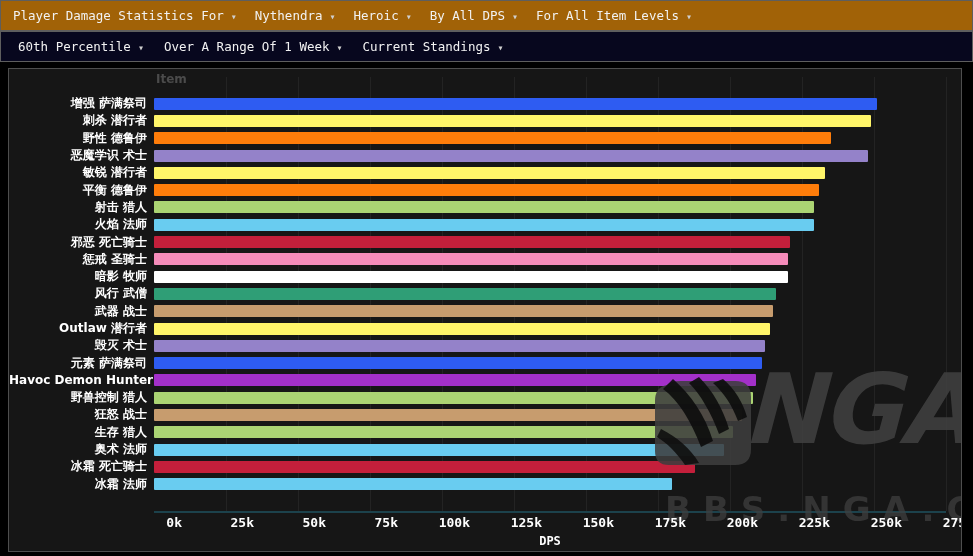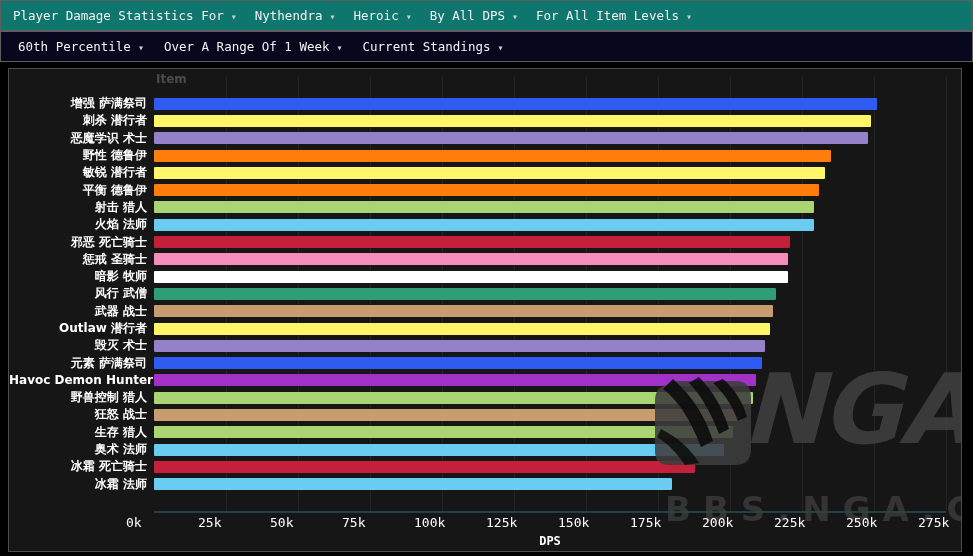--- a/index.html
+++ b/index.html
@@ -4,21 +4,21 @@
 <style>
   html,body{margin:0;padding:0;background:#000;}
   #screen{position:relative;width:973px;height:556px;background:#000;overflow:hidden;
           font-family:"DejaVu Sans",sans-serif;-webkit-font-smoothing:antialiased;}
 
   
   .menubar{position:absolute;left:0;width:973px;box-sizing:border-box;display:flex;
            align-items:center;border:1px solid #5e5e5e;
            font-family:"DejaVu Sans Mono","Liberation Mono",monospace;
            font-size:12.5px;color:#f2f2f2;}
-  #menubar1{top:0;height:31px;background:#0f766e;}
+  #menubar1{top:0;height:31px;background:#a16207;}
   #menubar2{top:31px;height:31px;background:#07071e;}
   .menu-item{display:flex;align-items:center;cursor:pointer;white-space:nowrap;}
   .menu-item .caret{font-size:10px;color:#cfcfcf;margin-left:7px;position:relative;top:1px;}
   #menubar1 .menu-item{margin-left:18px;}
   #menubar1 .menu-item:first-child{margin-left:12px;}
   #menubar2 .menu-item{margin-left:20px;text-align:center;}
   #menubar2 .menu-item:first-child{margin-left:17px;}
 
   
   #chart-panel{position:absolute;left:8px;top:68px;width:954px;height:484px;
@@ -33,21 +33,21 @@
   #plot-rows{position:absolute;left:0;top:26px;right:0;z-index:2;}
   .row{display:flex;height:17.3px;align-items:center;}
   .cat{width:138px;padding-right:7px;flex:none;text-align:right;font-size:12px;
        font-weight:bold;color:#fff;white-space:nowrap;overflow:visible;}
   .barwrap{flex:1;height:12px;position:relative;}
   .bar{height:12px;border-radius:1px;}
 
   #axis-line{position:absolute;left:145px;top:442px;width:792px;height:2px;
              background:#1c424c;z-index:3;}
   #axis-ticks{position:absolute;left:0;top:446px;width:100%;height:18px;z-index:6;}
-  .tick{position:absolute;width:56px;text-align:left;font-size:13px;font-weight:normal;
+  .tick{position:absolute;width:56px;text-align:right;font-size:13px;font-weight:bold;
         color:#fff;font-family:"DejaVu Sans Mono","Liberation Mono",monospace;}
   #x-axis-title{position:absolute;left:441px;top:465px;width:200px;text-align:center;
         font-size:12px;font-weight:bold;color:#fff;z-index:6;
         font-family:"DejaVu Sans Mono","Liberation Mono",monospace;}
 
   
   #watermark{position:absolute;left:0;top:0;width:100%;height:100%;z-index:4;
              pointer-events:none;}
   #wm-fist{position:absolute;left:638px;top:298px;}
   #wm-big{position:absolute;left:742px;top:288px;font-size:97px;line-height:1.1;
@@ -123,29 +123,29 @@
             <div class="bar" style="width: 722.88px; background: rgb(46, 92, 242);"></div>
           </div>
         </div>
         <div class="row">
           <div class="cat">刺杀 潜行者</div>
           <div class="barwrap">
             <div class="bar" style="width: 717.12px; background: rgb(255, 245, 105);"></div>
           </div>
         </div>
         <div class="row">
+          <div class="cat">野性 德鲁伊</div>
+          <div class="barwrap">
+            <div class="bar" style="width: 676.8px; background: rgb(255, 125, 10);"></div>
+          </div>
+        </div>
+        <div class="row">
           <div class="cat">恶魔学识 术士</div>
           <div class="barwrap">
             <div class="bar" style="width: 714.24px; background: rgb(148, 130, 201);"></div>
-          </div>
-        </div>
-        <div class="row">
-          <div class="cat">野性 德鲁伊</div>
-          <div class="barwrap">
-            <div class="bar" style="width: 676.8px; background: rgb(255, 125, 10);"></div>
           </div>
         </div>
         <div class="row">
           <div class="cat">敏锐 潜行者</div>
           <div class="barwrap">
             <div class="bar" style="width: 671.04px; background: rgb(255, 245, 105);"></div>
           </div>
         </div>
         <div class="row">
           <div class="cat">平衡 德鲁伊</div>

